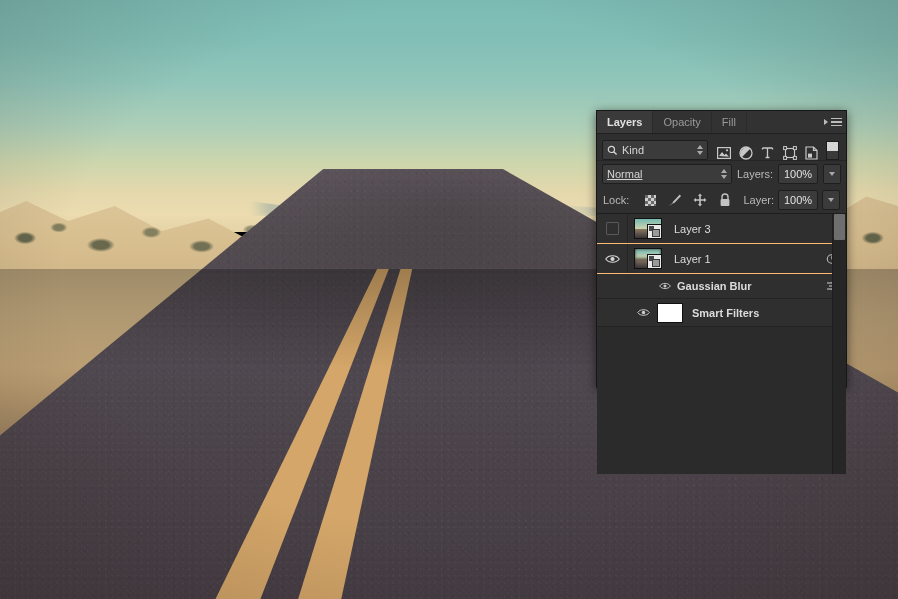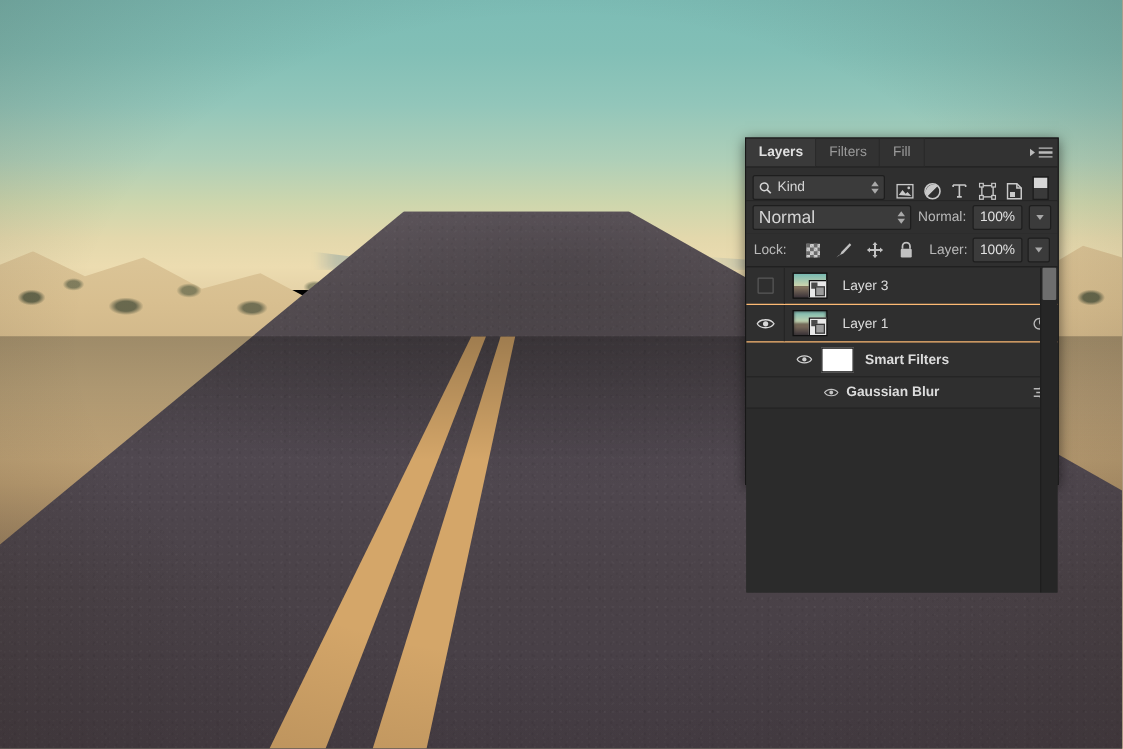--- a/index.html
+++ b/index.html
@@ -161,22 +161,22 @@
     background: linear-gradient(to bottom, #d6d6d6 0 50%, #3a3a3a 50% 100%);
     border:1px solid #1c1c1c;
   }
 
   .row-blend {
     display:flex; align-items:center; height:26px; padding:0 5px; gap:5px;
     background:#2f2f2f;
   }
   .blend-select {
     flex:1 1 auto; height:18px; background:#3b3b3b; border:1px solid #1e1e1e;
-    border-radius:2px; display:flex; align-items:flex-start; padding:0 4px;
-    font-size:14px; color:#d5d5d5; position:relative;
+    border-radius:2px; display:flex; align-items:center; padding:0 4px;
+    font-size:11px; color:#d5d5d5; position:relative;text-decoration:underline;
   }
   .lbl { font-size:11px; color:#b9b9b9; white-space:nowrap; }
   .numfield {
     width:38px; height:18px; background:#3b3b3b; border:1px solid #1e1e1e;
     border-radius:2px; display:flex; align-items:center; justify-content:center;
     font-size:11px; color:#e2e2e2;
   }
   .mini-dd {
     width:16px; height:18px; background:#3b3b3b; border:1px solid #1e1e1e;
     border-radius:2px; display:flex; align-items:center; justify-content:center;
@@ -287,21 +287,21 @@
     <div class="vignette"></div>
   </div>
 
   <div class="panel">
 
     <div class="tabbar">
       <div class="tab active">
         <span>Layers</span>
       </div>
       <div class="tab">
-        <span>Filters</span>
+        <span>Opacity</span>
       </div>
       <div class="tab">
         <span>Fill</span>
       </div>
       <div class="panel-menu">
         <span class="pm-tri"></span>
         <span class="pm-lines">
             <i></i>
             <i></i>
             <i></i>
@@ -364,21 +364,21 @@
     </div>
 
     <div class="row-blend">
       <div class="blend-select">
         <span>Normal</span>
         <span class="stepper" style="position:absolute;right:4px;top:50%;transform:translateY(-50%);display:flex;flex-direction:column;gap:2px;">
           <i style="width:0;height:0;border-left:3px solid transparent;border-right:3px solid transparent;border-bottom:4px solid #aaa;"></i>
           <i style="width:0;height:0;border-left:3px solid transparent;border-right:3px solid transparent;border-top:4px solid #aaa;"></i>
         </span>
       </div>
-      <span class="lbl">Normal:</span>
+      <span class="lbl">Layers:</span>
       <div class="numfield">
         <span>100%</span>
       </div>
       <div class="mini-dd">
           <i></i>
         </div>
     </div>
 
     <div class="row-lock">
       <span class="lbl">Lock:</span>
@@ -450,34 +450,20 @@
         </div>
         <div class="lname">Layer 1</div>
         <div class="right-icons">
           <span>
             <svg width="14" height="12" viewBox="0 0 14 12">
               <circle cx="5.5" cy="6" r="4.2" fill="none" stroke="#b9b9b9" stroke-width="1.1"></circle>
               <circle cx="9" cy="4.6" r="3.4" fill="#9e9e9e" opacity=".85" stroke="#cfcfcf" stroke-width="1"></circle>
             </svg>
           </span>
         </div>
-      </div>
-
-      <div class="filter-row" style="height:27px;">
-        <div class="indent-40"></div>
-        <span style="display:flex;align-items:center;gap:7px;">
-          <span>
-            <svg width="13" height="9" viewBox="0 0 15 10">
-              <path d="M0.8 5 C3.5 0.7 11.5 0.7 14.2 5 C11.5 9.3 3.5 9.3 0.8 5 Z" fill="none" stroke="#cfcfcf" stroke-width="1.1"></path>
-              <circle cx="7.5" cy="5" r="2" fill="#cfcfcf"></circle>
-            </svg>
-          </span>
-          <span class="white-thumb"></span>
-          <span class="lname" style="padding-left:2px;font-weight:bold;">Smart Filters</span>
-        </span>
       </div>
 
       <div class="filter-row">
         <div class="indent-60"></div>
         <span style="display:flex;align-items:center;gap:6px;">
           <span>
             <svg width="12" height="8" viewBox="0 0 15 10">
               <path d="M0.8 5 C3.5 0.7 11.5 0.7 14.2 5 C11.5 9.3 3.5 9.3 0.8 5 Z" fill="none" stroke="#c4c4c4" stroke-width="1.2"></path>
               <circle cx="7.5" cy="5" r="1.9" fill="#c4c4c4"></circle>
             </svg>
@@ -490,20 +476,34 @@
               <line x1="1" y1="3" x2="13" y2="3" stroke="#b8b8b8" stroke-width="1.2"></line>
               <line x1="3" y1="6" x2="11" y2="6" stroke="#b8b8b8" stroke-width="1.2"></line>
               <line x1="1" y1="9" x2="13" y2="9" stroke="#b8b8b8" stroke-width="1.2"></line>
               <path d="M7 0.5 L9 3 H5 Z" fill="#b8b8b8"></path>
               <path d="M7 11.5 L5 9 H9 Z" fill="#b8b8b8"></path>
             </svg>
           </span>
         </span>
       </div>
 
+      <div class="filter-row" style="height:27px;">
+        <div class="indent-40"></div>
+        <span style="display:flex;align-items:center;gap:7px;">
+          <span>
+            <svg width="13" height="9" viewBox="0 0 15 10">
+              <path d="M0.8 5 C3.5 0.7 11.5 0.7 14.2 5 C11.5 9.3 3.5 9.3 0.8 5 Z" fill="none" stroke="#cfcfcf" stroke-width="1.1"></path>
+              <circle cx="7.5" cy="5" r="2" fill="#cfcfcf"></circle>
+            </svg>
+          </span>
+          <span class="white-thumb"></span>
+          <span class="lname" style="padding-left:2px;font-weight:bold;">Smart Filters</span>
+        </span>
+      </div>
+
 
       <div class="panel-body-empty"></div>
 
       <div class="scrollbar">
         <div class="sb-up">
             <i></i>
           </div>
         <div class="sb-thumb"></div>
       </div>
     </div>

